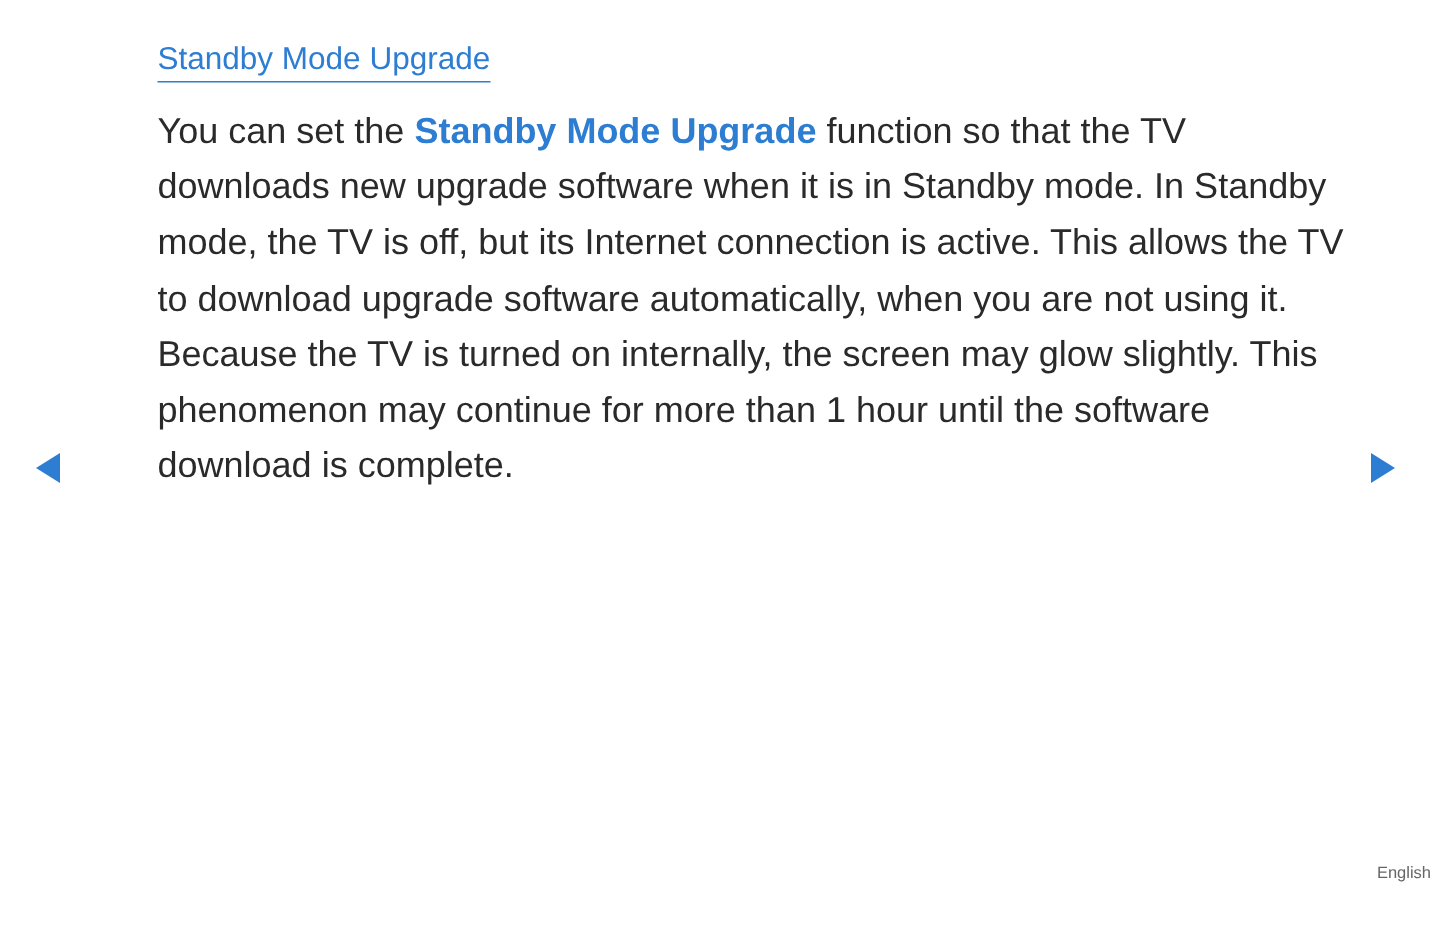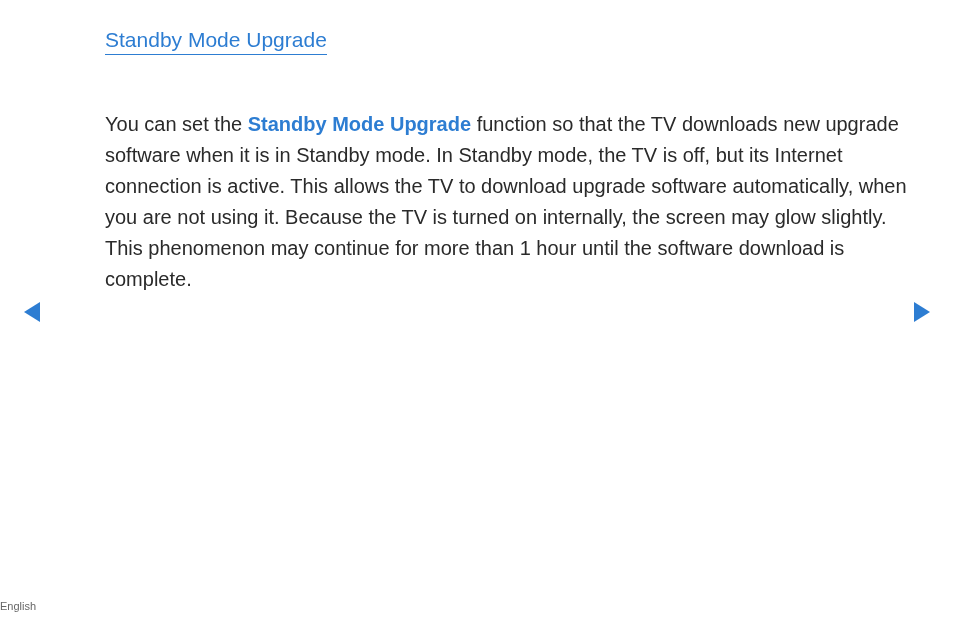--- a/index.html
+++ b/index.html
@@ -21,24 +21,23 @@
       color: #2d7dd2;
       font-size: 21px;
       font-weight: 400;
       border-bottom: 1px solid #2d7dd2;
       display: inline-block;
       padding-bottom: 2px;
       margin-bottom: 14px;
     }
     .body-text {
       color: #2a2a2a;
-      font-size: 20px;
+      font-size: 24px;
       line-height: 1.55;
       font-weight: 400;
-      margin-top: 40px;
     }
     .bold-term {
       color: #2d7dd2;
       font-weight: 700;
     }
     .nav-left, .nav-right {
       position: absolute;
       top: 300px;
       cursor: pointer;
     }
@@ -48,24 +47,24 @@
     .nav-right {
       right: 20px;
     }
     .arrow-svg {
       width: 22px;
       height: 24px;
       display: block;
     }
     .footer-lang {
       position: absolute;
-      bottom: 12px;
+      bottom: 36px;
       left: 0;
       right: 0;
-      text-align: left;
+      text-align: right;
       font-size: 11px;
       color: #666;
     }
   </style>
 </head>
 <body>
 
 <div class="content">
   <h2 class="heading">Standby Mode Upgrade</h2>
   <p class="body-text">

